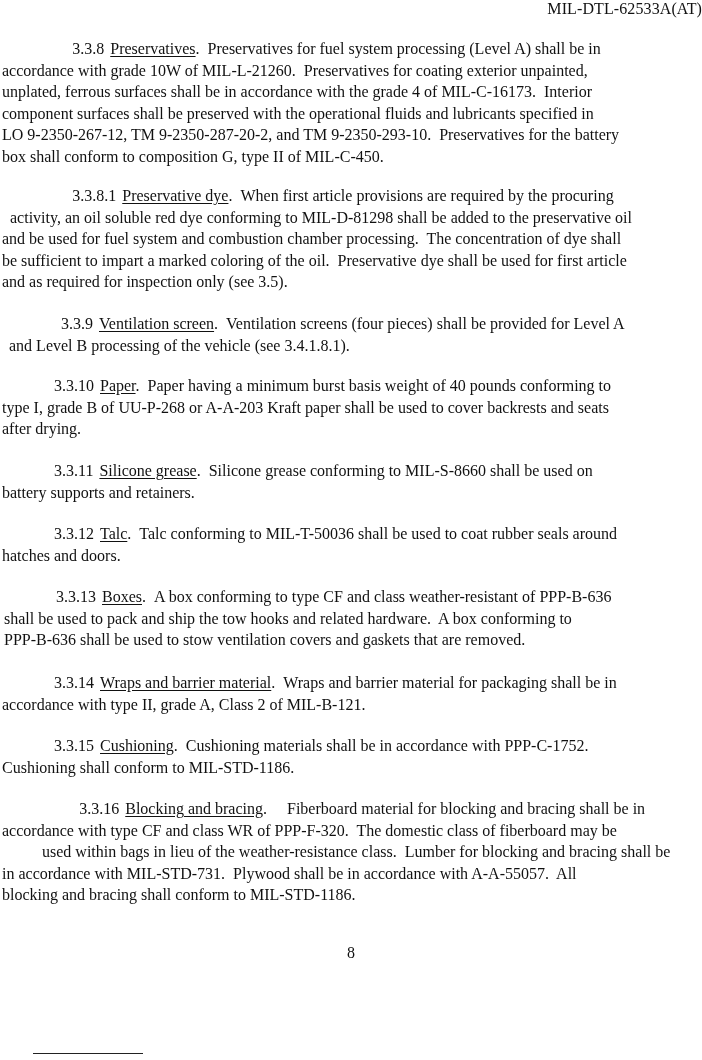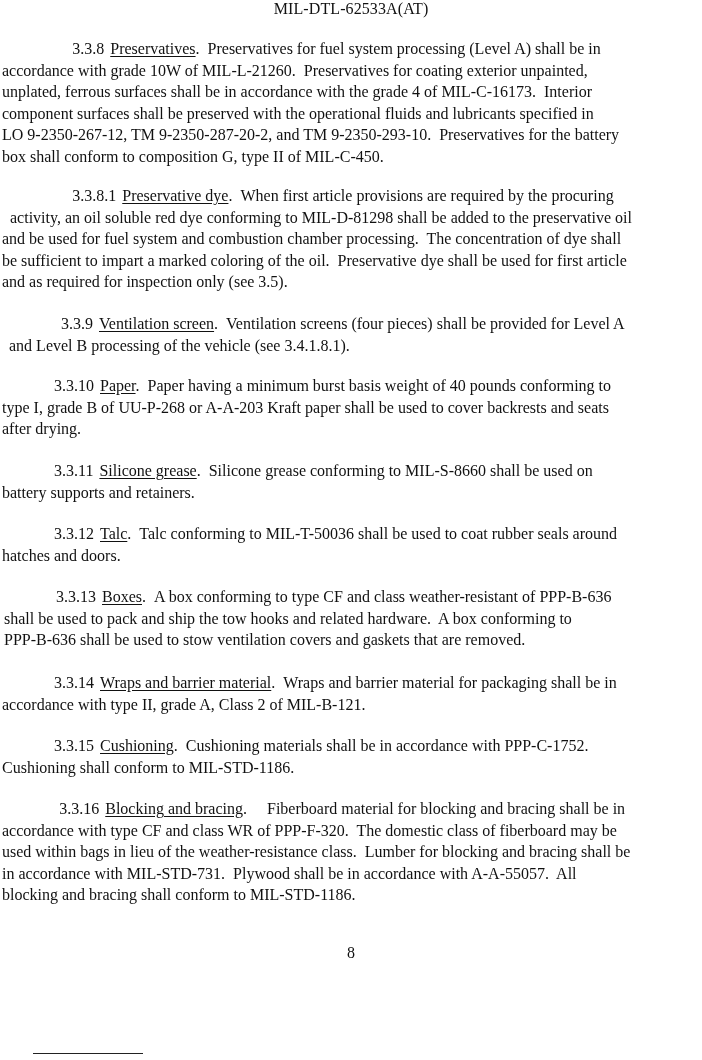--- a/index.html
+++ b/index.html
@@ -13,21 +13,21 @@
       position: relative;
       overflow: hidden;
       font-family: "Liberation Serif", "DejaVu Serif", serif;
       color: #111111;
     }
     .header {
       position: absolute;
       top: 0;
       left: 0;
       width: 702px;
-      text-align: center;
+      text-align: right;
       font-size: 16px;
       line-height: 18px;
       letter-spacing: 0.1px;
     }
     .para {
       font-size: 16px;
       line-height: 21.6px;
       margin: 0;
       text-indent: 52px;
       white-space: normal;
@@ -115,21 +115,21 @@
       <span class="line first"><span class="secnum">3.3.14</span><span class="title">Wraps and barrier material</span><span>.</span>&nbsp;&nbsp;<span style="white-space: pre;">Wraps and barrier material for packaging shall be in</span></span>
       <span class="line"><span style="white-space: pre;">accordance with type II, grade A, Class 2 of MIL-B-121.</span></span>
     </div>
     <div class="para" style="position: absolute; left: 2px; top: 735px; text-indent: 0px;">
       <span class="line first"><span class="secnum">3.3.15</span><span class="title">Cushioning</span><span>.</span>&nbsp;&nbsp;<span style="white-space: pre;">Cushioning materials shall be in accordance with PPP-C-1752.</span></span>
       <span class="line"><span style="white-space: pre;">Cushioning shall conform to MIL-STD-1186.</span></span>
     </div>
     <div class="para" style="position: absolute; left: 2px; top: 798px; text-indent: 0px;">
       <span class="line first"><span class="secnum">3.3.16</span><span class="title">Blocking and bracing</span><span>.</span>&nbsp;&nbsp;<span style="white-space: pre; margin-left: 12px;">Fiberboard material for blocking and bracing shall be in</span></span>
       <span class="line"><span style="white-space: pre;">accordance with type CF and class WR of PPP-F-320.  The domestic class of fiberboard may be</span></span>
-      <span class="line"><span style="white-space: pre;">used within bags in lieu of the weather-resistance class.  Lumber for blocking and bracing shall be</span></span>
+      <span class="line"><span style="white-space: pre; margin-left: 40px;">used within bags in lieu of the weather-resistance class.  Lumber for blocking and bracing shall be</span></span>
       <span class="line"><span style="white-space: pre;">in accordance with MIL-STD-731.  Plywood shall be in accordance with A-A-55057.  All</span></span>
       <span class="line"><span style="white-space: pre;">blocking and bracing shall conform to MIL-STD-1186.</span></span>
     </div>
   </div>
 
 <div class="page-number">
   <span>8</span>
 </div>
 
 <div class="footnote-rule"></div>

